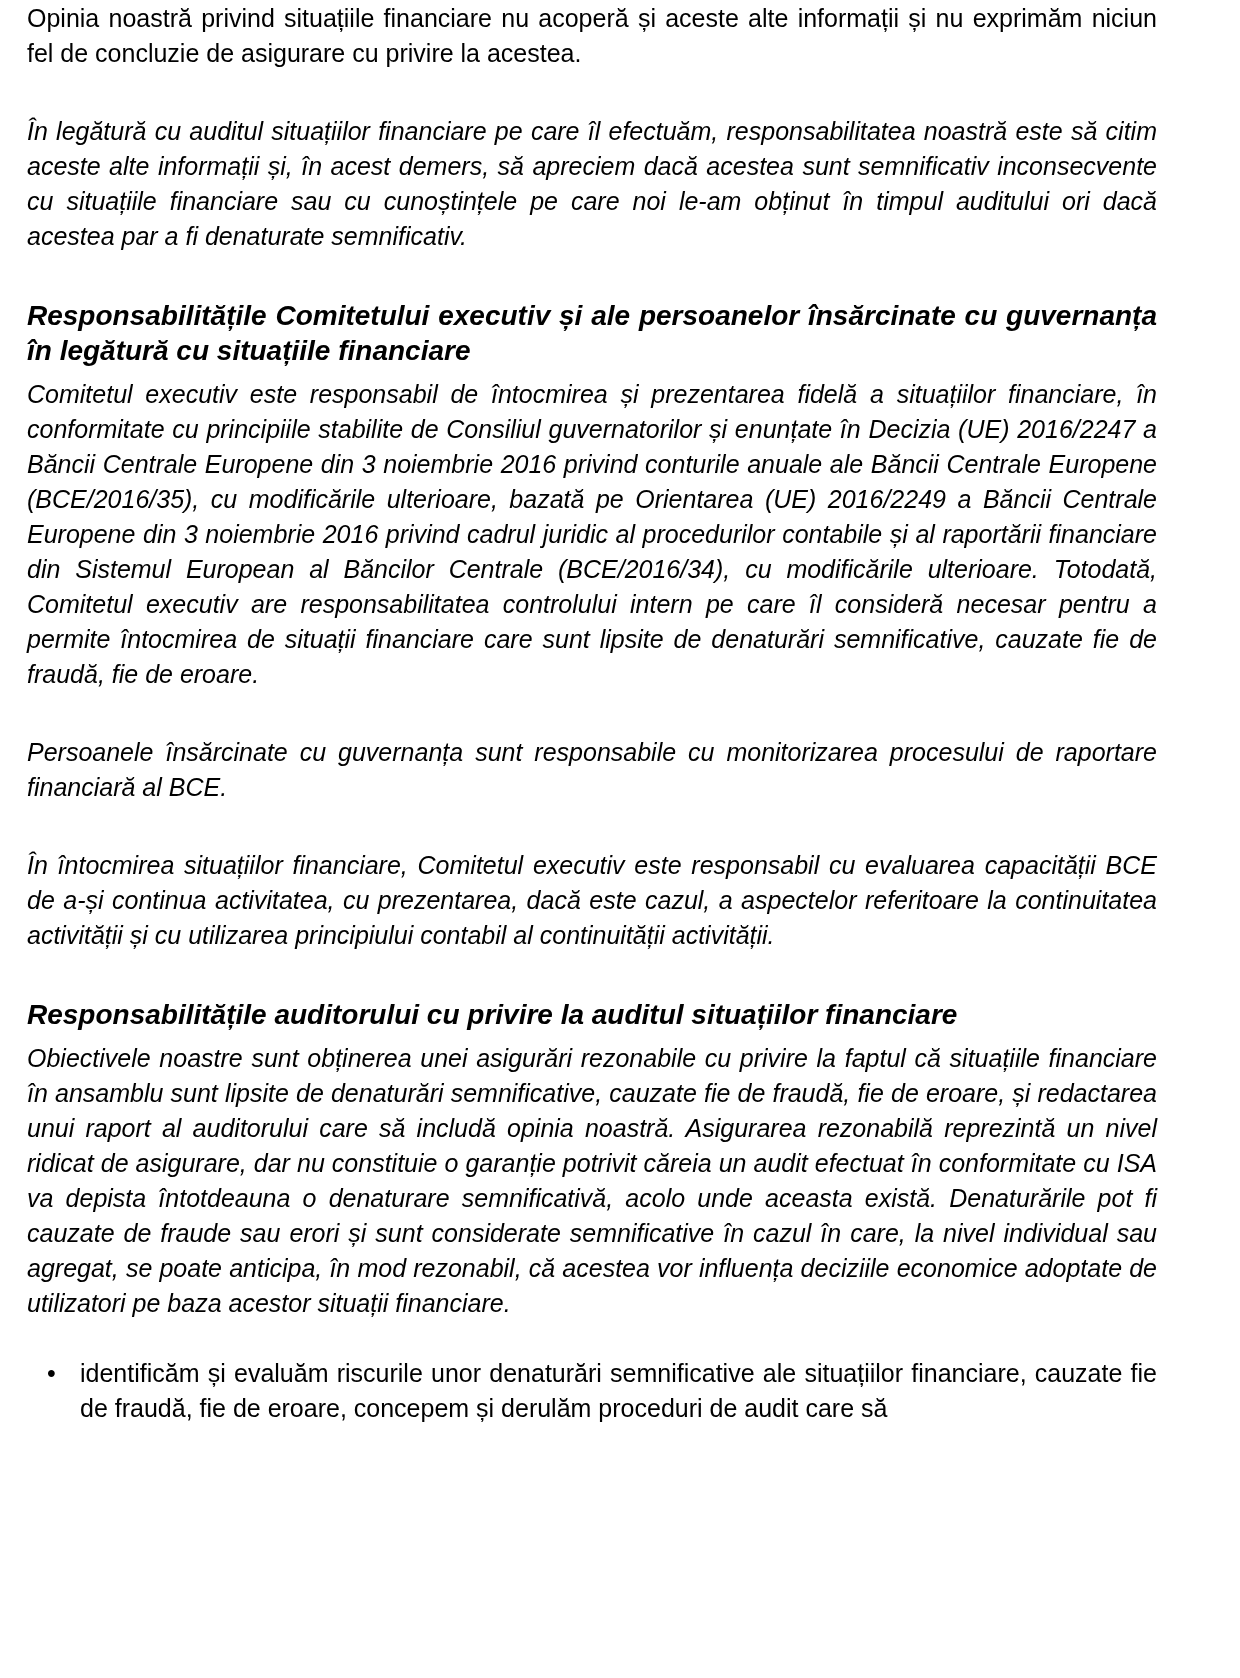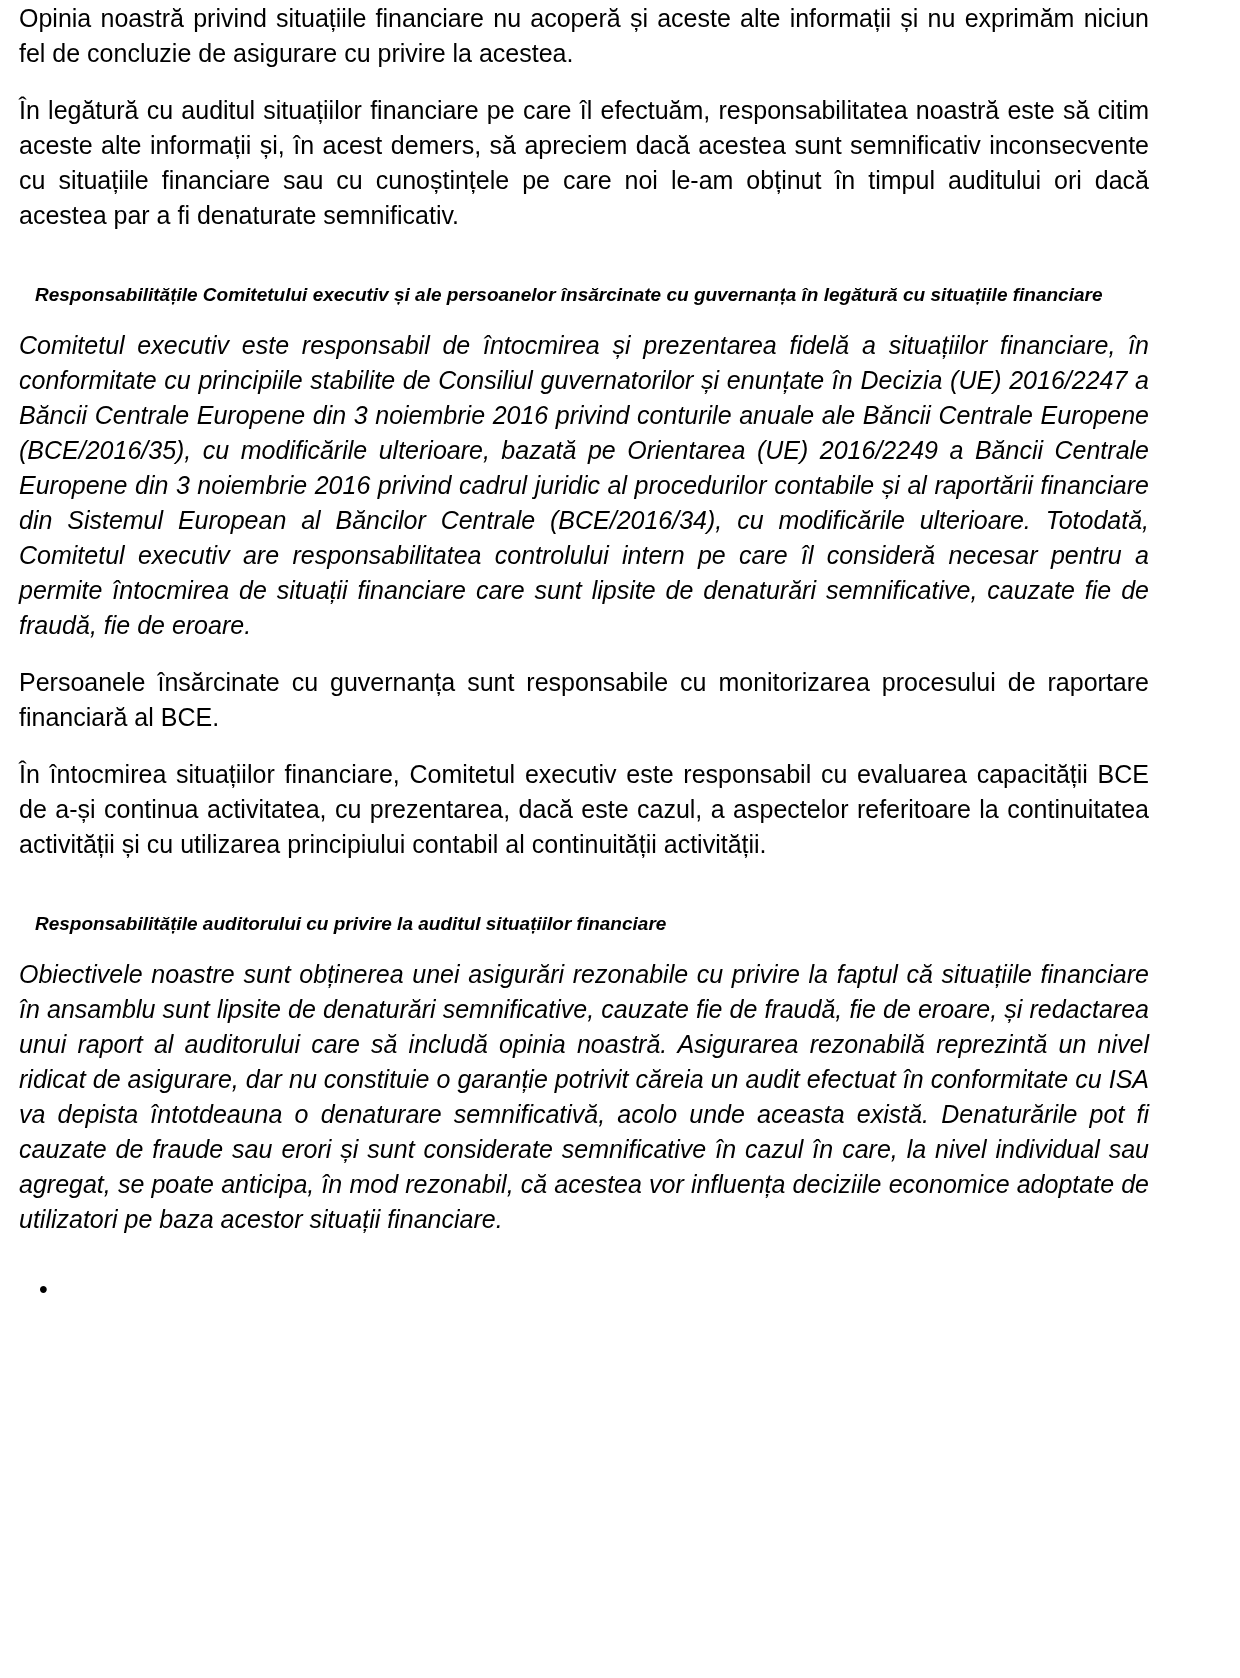--- a/index.html
+++ b/index.html
@@ -12,35 +12,35 @@
     height: 1678px;
     overflow: hidden;
     position: relative;
     color: #000000;
     font-family: "Liberation Sans", sans-serif;
     font-size: 25px;
     line-height: 35px;
   }
   .page {
     position: absolute;
-    left: 19px;
+    left: 27px;
     top: 1px;
     width: 1130px;
   }
   p {
     margin: 0;
     text-align: justify;
     text-align-last: left;
   }
-  .gap-lg { margin-top: 22px; }
+  .gap-lg { margin-top: 43px; font-style: italic; }
   .gap-head { margin-top: 44px; }
   .gap-after-head { margin-top: 9px; font-style: italic; }
   h2 {
-    margin: 16px;
-    font-size: 19px;
+    margin: 0;
+    font-size: 28px;
     line-height: 35px;
     font-weight: bold;
     font-style: italic;
     text-align: justify;
     text-align-last: left;
   }
   ul.bullets {
     list-style: none;
     margin: 35px 0 0 0;
     padding: 0;
@@ -74,16 +74,17 @@
   <p class="gap-lg">În întocmirea situațiilor financiare, Comitetul executiv este responsabil cu evaluarea capacității BCE de a-și continua activitatea, cu prezentarea, dacă este cazul, a aspectelor referitoare la continuitatea activității și cu utilizarea principiului contabil al continuității activității.</p>
 
   <h2 class="gap-head">Responsabilitățile auditorului cu privire la auditul situațiilor financiare</h2>
 
   <p class="gap-after-head">Obiectivele noastre sunt obținerea unei asigurări rezonabile cu privire la faptul că situațiile financiare în ansamblu sunt lipsite de denaturări semnificative, cauzate fie de fraudă, fie de eroare, și redactarea unui raport al auditorului care să includă opinia noastră. Asigurarea rezonabilă reprezintă un nivel ridicat de asigurare, dar nu constituie o garanție potrivit căreia un audit efectuat în conformitate cu ISA va depista întotdeauna o denaturare semnificativă, acolo unde aceasta există. Denaturările pot fi cauzate de fraude sau erori și sunt considerate semnificative în cazul în care, la nivel individual sau agregat, se poate anticipa, în mod rezonabil, că acestea vor influența deciziile economice adoptate de utilizatori pe baza acestor situații financiare.</p>
 
 
   <ul class="bullets">
     <li>
       <span class="bullet">•</span>
+      <span>identificăm și evaluăm riscurile unor denaturări semnificative ale situațiilor financiare, cauzate fie de fraudă, fie de eroare, concepem și derulăm proceduri de audit care să</span>
     </li>
   </ul>
 
 </div>
 
 </body></html>

